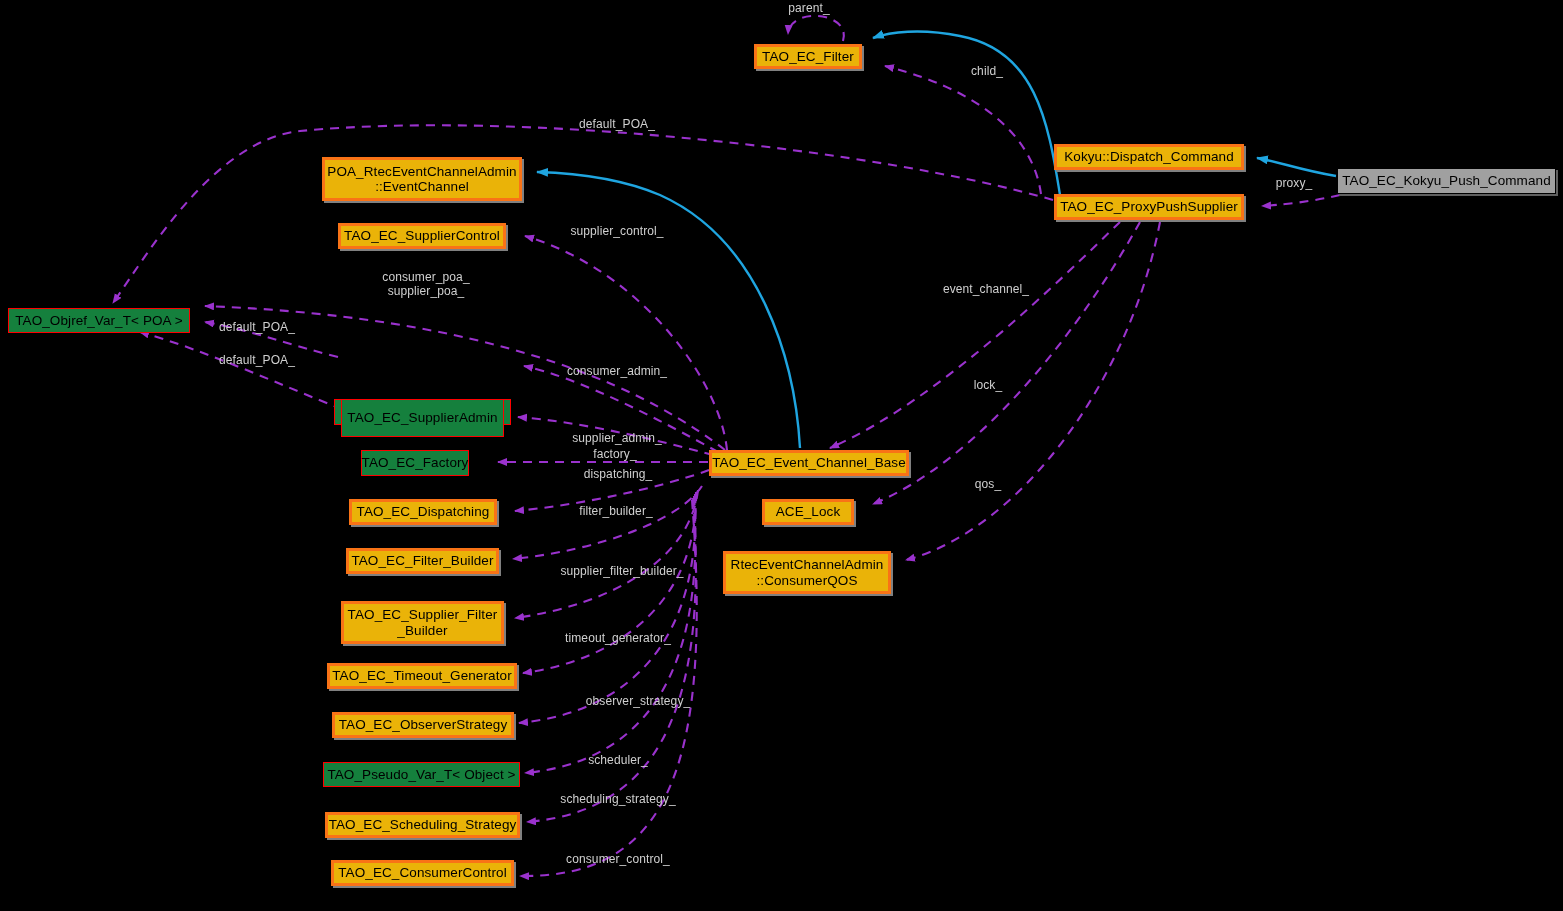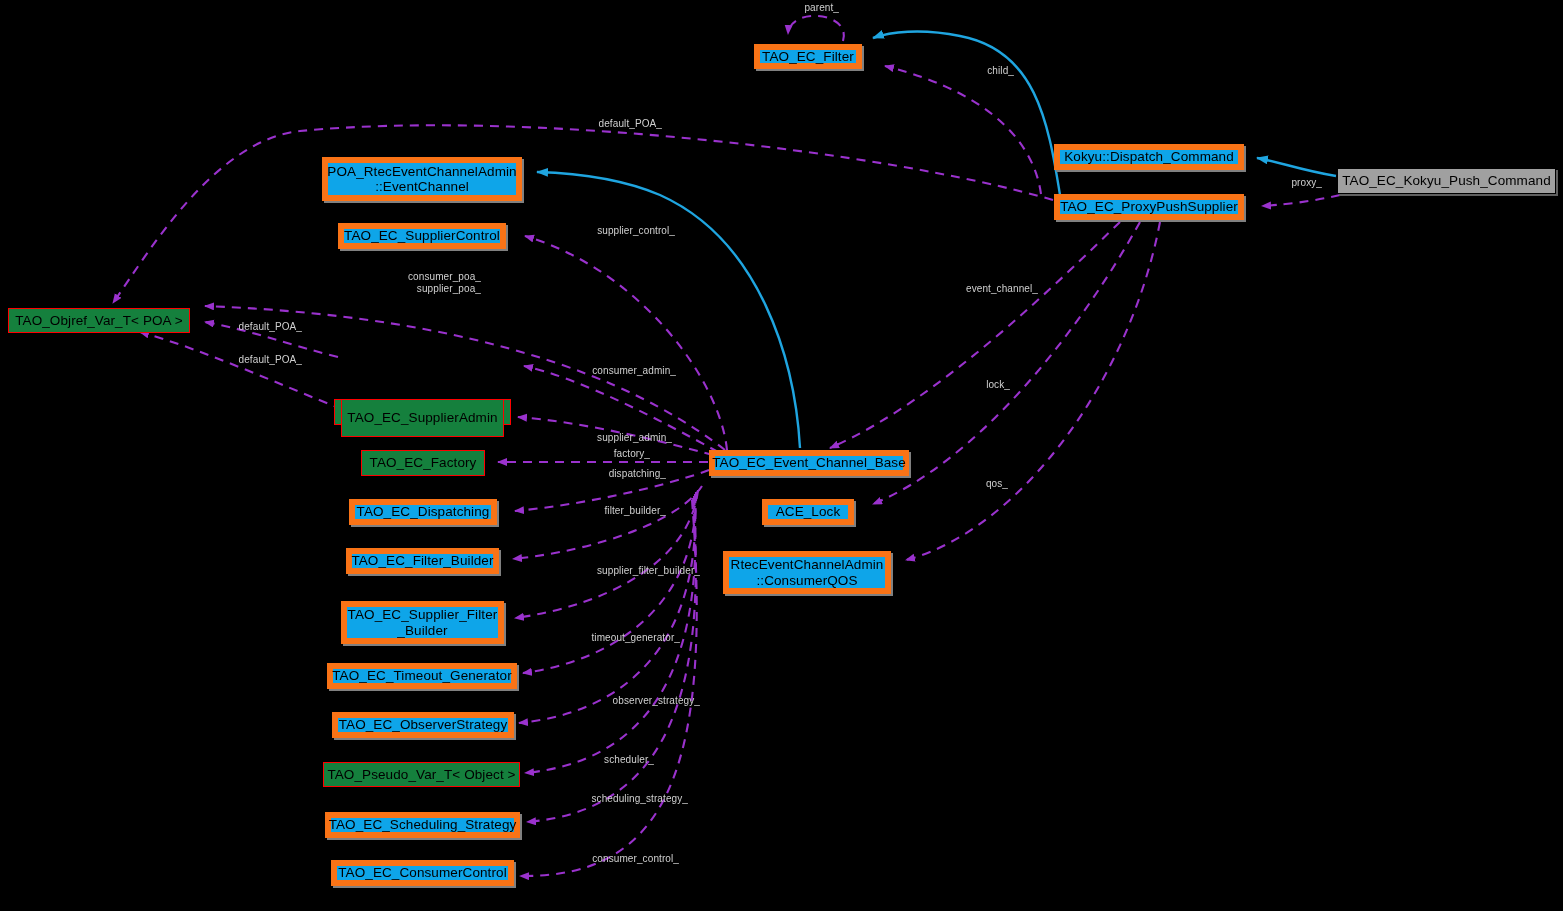--- a/index.html
+++ b/index.html
@@ -2,29 +2,29 @@
 <html><head>
 <meta charset="utf-8">
 <style>
   html,body{margin:0;padding:0;background:#000;}
   #canvas{position:relative;width:1563px;height:911px;background:#000;overflow:hidden;
           font-family:"Liberation Sans","DejaVu Sans",sans-serif;}
   svg.edges{position:absolute;left:0;top:0;width:1563px;height:911px;pointer-events:none;}
 
   .node{position:absolute;box-sizing:border-box;display:flex;align-items:center;
         justify-content:center;text-align:center;line-height:1.12;
-        font-size:13.5px;color:#000;background:#0ea5e9;
-        border:6px solid #f97316;
+        font-size:13.5px;color:#000;background:#eab308;
+        border:3px solid #f97316;
         box-shadow:2px 2px 0 0 #808080;
         white-space:pre;letter-spacing:0.1px;}
   .node.red{background:#15803d;border:1.5px solid #ff0000;box-shadow:none;}
   .node.gray{background:#a0a0a0;border:1px solid #000;box-shadow:2px 2px 0 0 #606060;}
 
-  .elabel{position:absolute;color:#d0d0d0;font-size:10px;line-height:1.15;
-          white-space:pre;text-align:right;letter-spacing:0.1px;}
+  .elabel{position:absolute;color:#d0d0d0;font-size:12px;line-height:1.15;
+          white-space:pre;text-align:center;letter-spacing:0.1px;}
 </style>
 </head>
 <body>
 
 <div id="canvas">
 
   <svg class="edges" viewBox="0 0 1563 911" xmlns="http://www.w3.org/2000/svg">
     <defs>
       <marker id="ah" markerWidth="10" markerHeight="10" refX="9" refY="4" orient="auto" markerUnits="userSpaceOnUse">
         <path d="M0,0 L10,4 L0,8 z" fill="#9a32cd"></path>
@@ -103,21 +103,21 @@
 ::EventChannel</div>
 
   <div class="node" style="left:338px;top:223px;width:168px;height:26px;">TAO_EC_SupplierControl</div>
 
   <div class="node red" style="left:8px;top:308px;width:182px;height:25px;">TAO_Objref_Var_T&lt; POA &gt;</div>
 
   <div class="node red" style="left:334px;top:351px;width:177px;height:26px;margin-top:48px;">TAO_EC_ConsumerAdmin</div>
 
   <div class="node red" style="left:341px;top:399px;width:163px;height:38px;">TAO_EC_SupplierAdmin</div>
 
-  <div class="node red" style="left:361px;top:450px;width:124px;height:26px;">TAO_EC_Factory</div>
+  <div class="node red" style="left:361px;top:450px;width:108px;height:26px;">TAO_EC_Factory</div>
 
   <div class="node" style="left:349px;top:499px;width:148px;height:26px;">TAO_EC_Dispatching</div>
 
   <div class="node" style="left:346px;top:548px;width:153px;height:26px;">TAO_EC_Filter_Builder</div>
 
   <div class="node" style="left:341px;top:601px;width:163px;height:43px;">TAO_EC_Supplier_Filter
 _Builder</div>
 
   <div class="node" style="left:327px;top:663px;width:190px;height:26px;">TAO_EC_Timeout_Generator</div>
 

